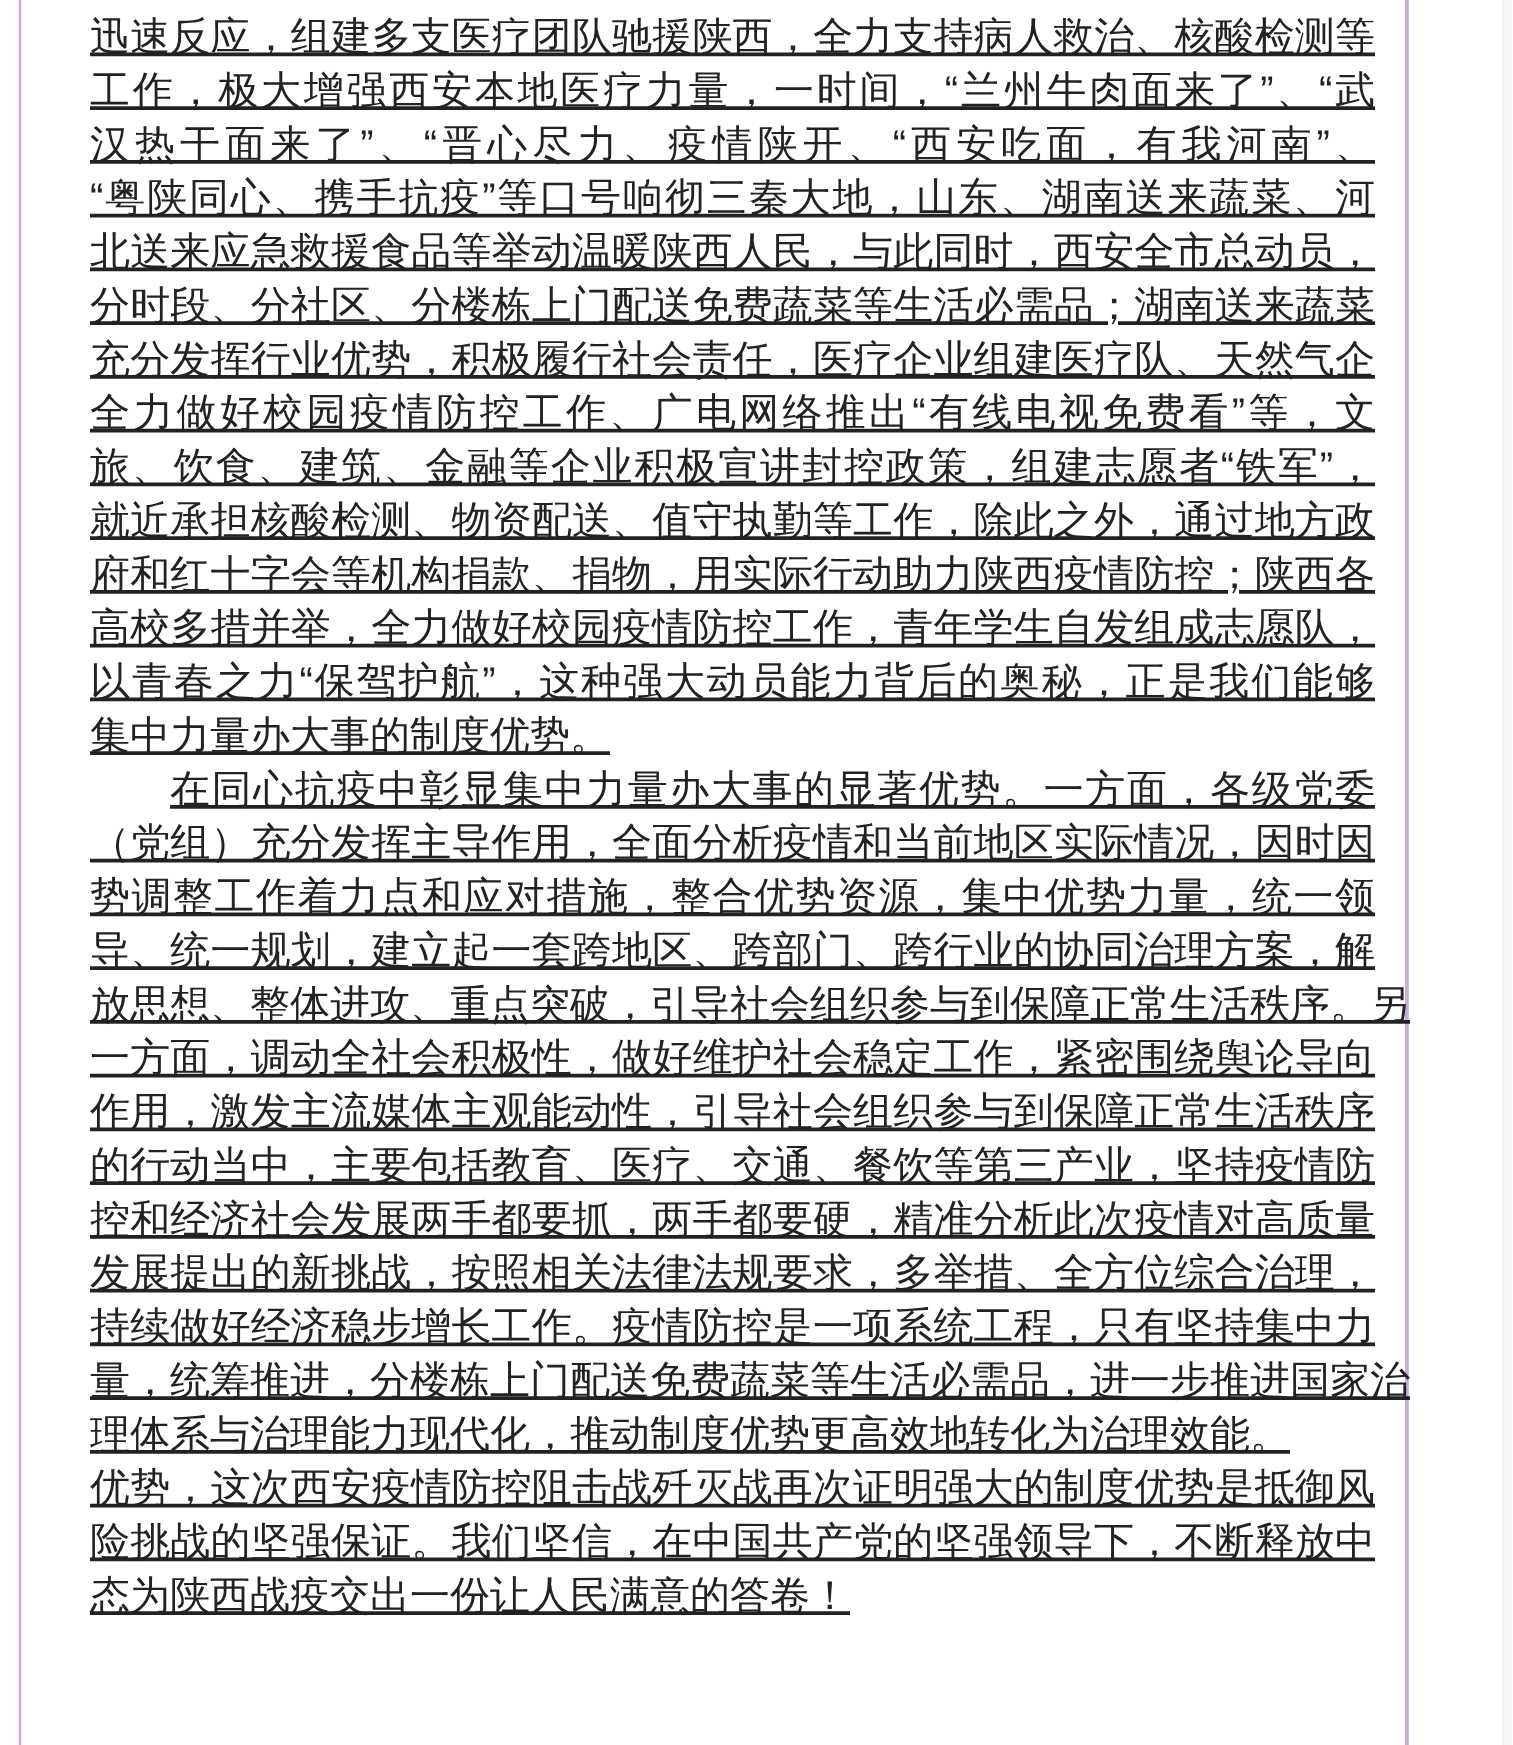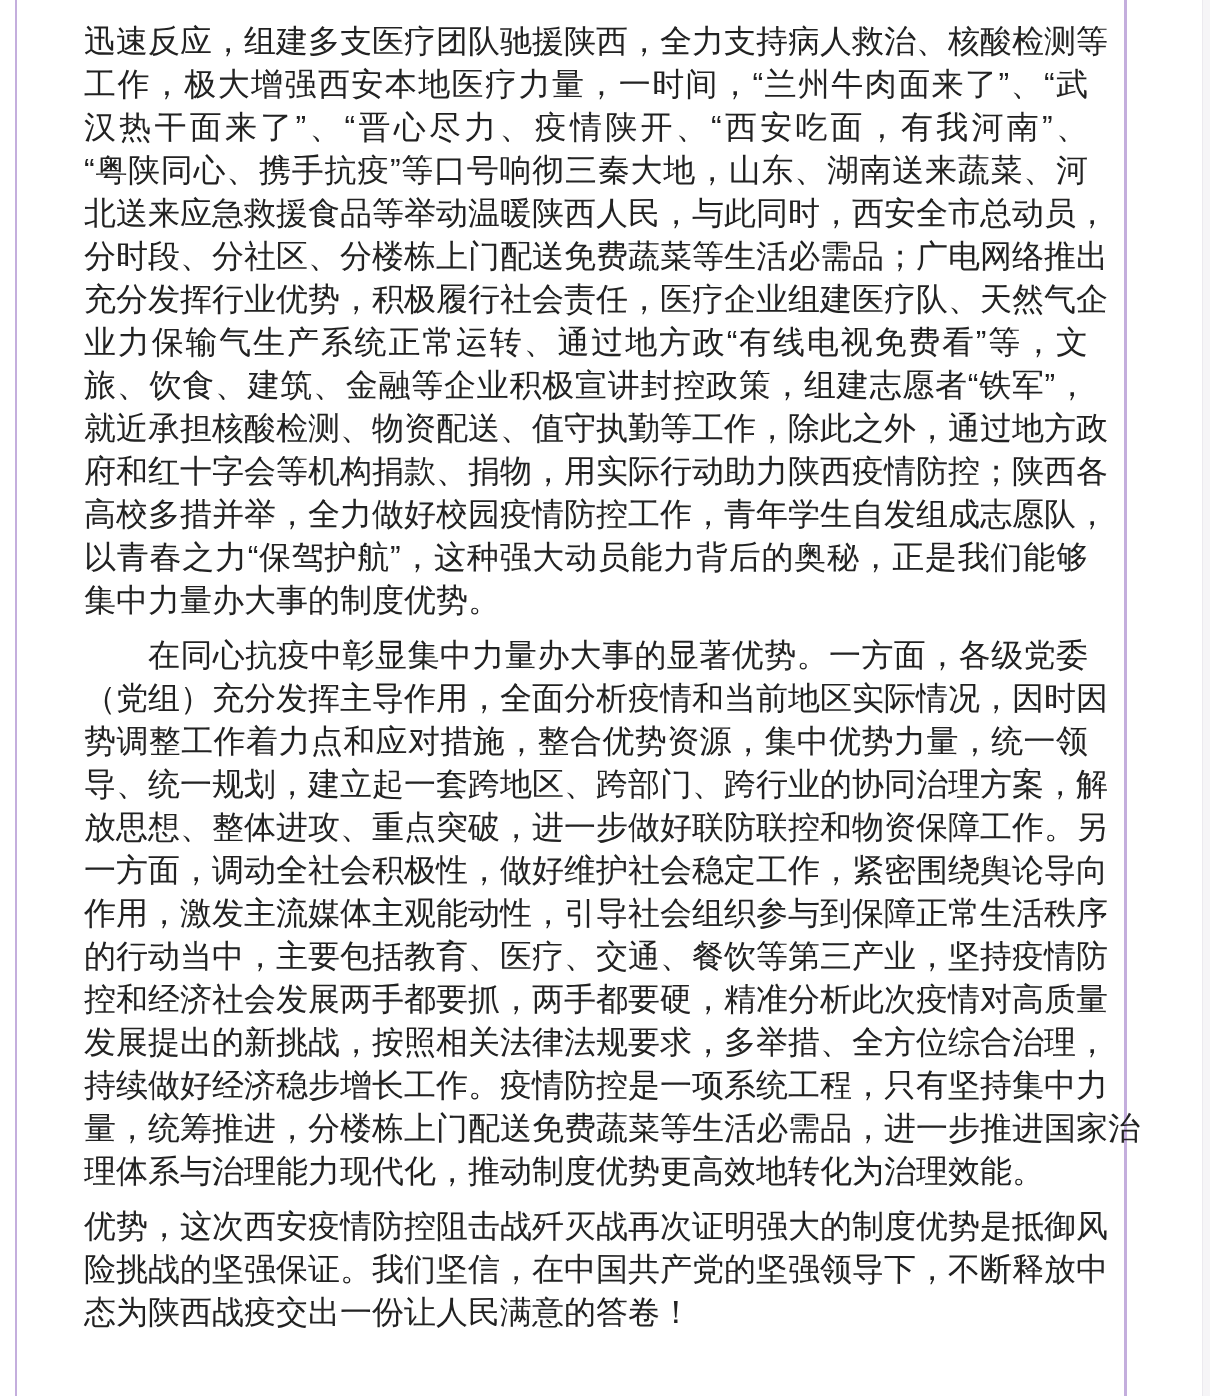--- a/index.html
+++ b/index.html
@@ -40,22 +40,23 @@
   .text-column {
     position: absolute;
     left: 72px;
     top: 8px;
     width: 1028px;
     color: #222222;
     font-size: 32px;
     line-height: 43px;
   }
   .paragraph {
-    margin: 12px;
+    margin: 0;
     padding: 0;
+    text-decoration: underline;
   }
   .line {
     text-align: justify;
     text-align-last: justify;
     text-justify: inter-ideograph;
     white-space: nowrap;
   }
   .line.para-end {
     text-align-last: left;
   }
@@ -70,36 +71,36 @@
   <div class="border-line left" style="background: rgb(196, 174, 221);"></div>
   <div class="border-line right" style="background: rgb(196, 174, 221);"></div>
   <div class="window-edge"></div>
   <div class="text-column">
       <div class="paragraph">
         <div class="line">迅速反应，组建多支医疗团队驰援陕西，全力支持病人救治、核酸检测等</div>
         <div class="line">工作，极大增强西安本地医疗力量，一时间，“兰州牛肉面来了”、“武</div>
         <div class="line">汉热干面来了”、“晋心尽力、疫情陕开、“西安吃面，有我河南”、</div>
         <div class="line">“粤陕同心、携手抗疫”等口号响彻三秦大地，山东、湖南送来蔬菜、河</div>
         <div class="line">北送来应急救援食品等举动温暖陕西人民，与此同时，西安全市总动员，</div>
-        <div class="line">分时段、分社区、分楼栋上门配送免费蔬菜等生活必需品；广电网络推出</div>
+        <div class="line">分时段、分社区、分楼栋上门配送免费蔬菜等生活必需品；湖南送来蔬菜</div>
         <div class="line">充分发挥行业优势，积极履行社会责任，医疗企业组建医疗队、天然气企</div>
-        <div class="line">业力保输气生产系统正常运转、通过地方政“有线电视免费看”等，文</div>
+        <div class="line">全力做好校园疫情防控工作、广电网络推出“有线电视免费看”等，文</div>
         <div class="line">旅、饮食、建筑、金融等企业积极宣讲封控政策，组建志愿者“铁军”，</div>
         <div class="line">就近承担核酸检测、物资配送、值守执勤等工作，除此之外，通过地方政</div>
         <div class="line">府和红十字会等机构捐款、捐物，用实际行动助力陕西疫情防控；陕西各</div>
         <div class="line">高校多措并举，全力做好校园疫情防控工作，青年学生自发组成志愿队，</div>
         <div class="line">以青春之力“保驾护航”，这种强大动员能力背后的奥秘，正是我们能够</div>
         <div class="line para-end">集中力量办大事的制度优势。</div>
       </div>
       <div class="paragraph">
         <div class="line indent">在同心抗疫中彰显集中力量办大事的显著优势。一方面，各级党委</div>
         <div class="line">（党组）充分发挥主导作用，全面分析疫情和当前地区实际情况，因时因</div>
         <div class="line">势调整工作着力点和应对措施，整合优势资源，集中优势力量，统一领</div>
         <div class="line">导、统一规划，建立起一套跨地区、跨部门、跨行业的协同治理方案，解</div>
-        <div class="line">放思想、整体进攻、重点突破，进一步做好联防联控和物资保障工作。另</div>
+        <div class="line">放思想、整体进攻、重点突破，引导社会组织参与到保障正常生活秩序。另</div>
         <div class="line">一方面，调动全社会积极性，做好维护社会稳定工作，紧密围绕舆论导向</div>
         <div class="line">作用，激发主流媒体主观能动性，引导社会组织参与到保障正常生活秩序</div>
         <div class="line">的行动当中，主要包括教育、医疗、交通、餐饮等第三产业，坚持疫情防</div>
         <div class="line">控和经济社会发展两手都要抓，两手都要硬，精准分析此次疫情对高质量</div>
         <div class="line">发展提出的新挑战，按照相关法律法规要求，多举措、全方位综合治理，</div>
         <div class="line">持续做好经济稳步增长工作。疫情防控是一项系统工程，只有坚持集中力</div>
         <div class="line">量，统筹推进，分楼栋上门配送免费蔬菜等生活必需品，进一步推进国家治</div>
         <div class="line para-end">理体系与治理能力现代化，推动制度优势更高效地转化为治理效能。</div>
       </div>
       <div class="paragraph">

